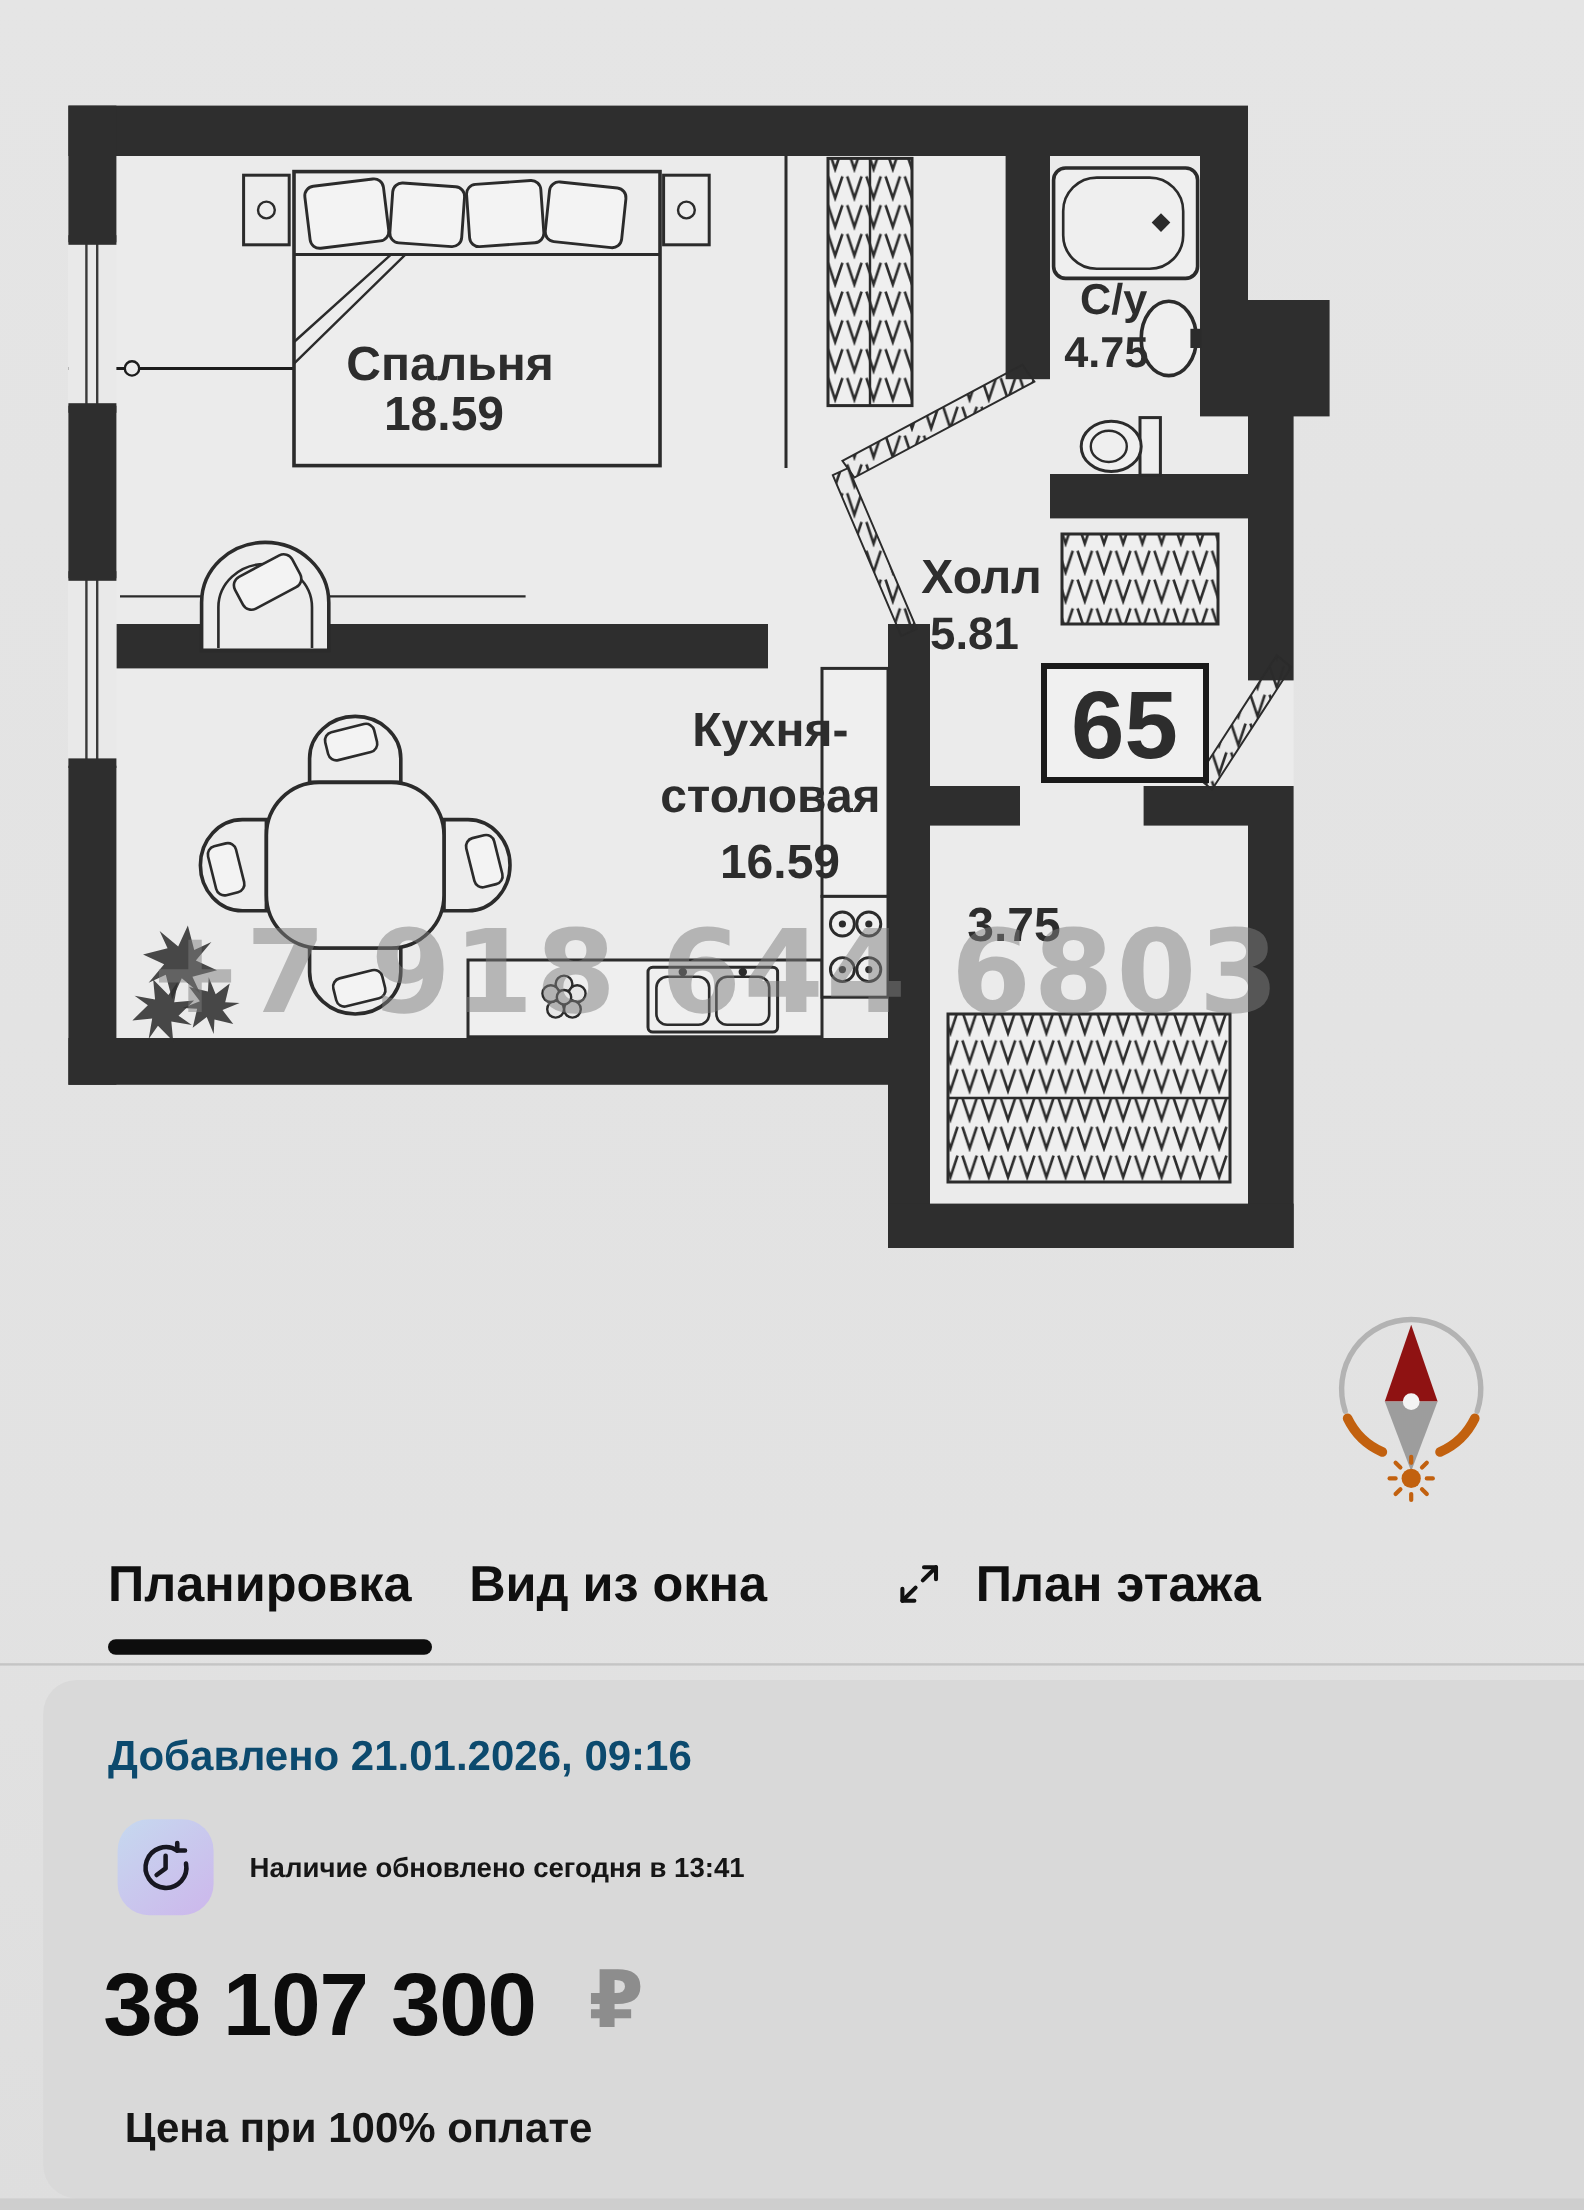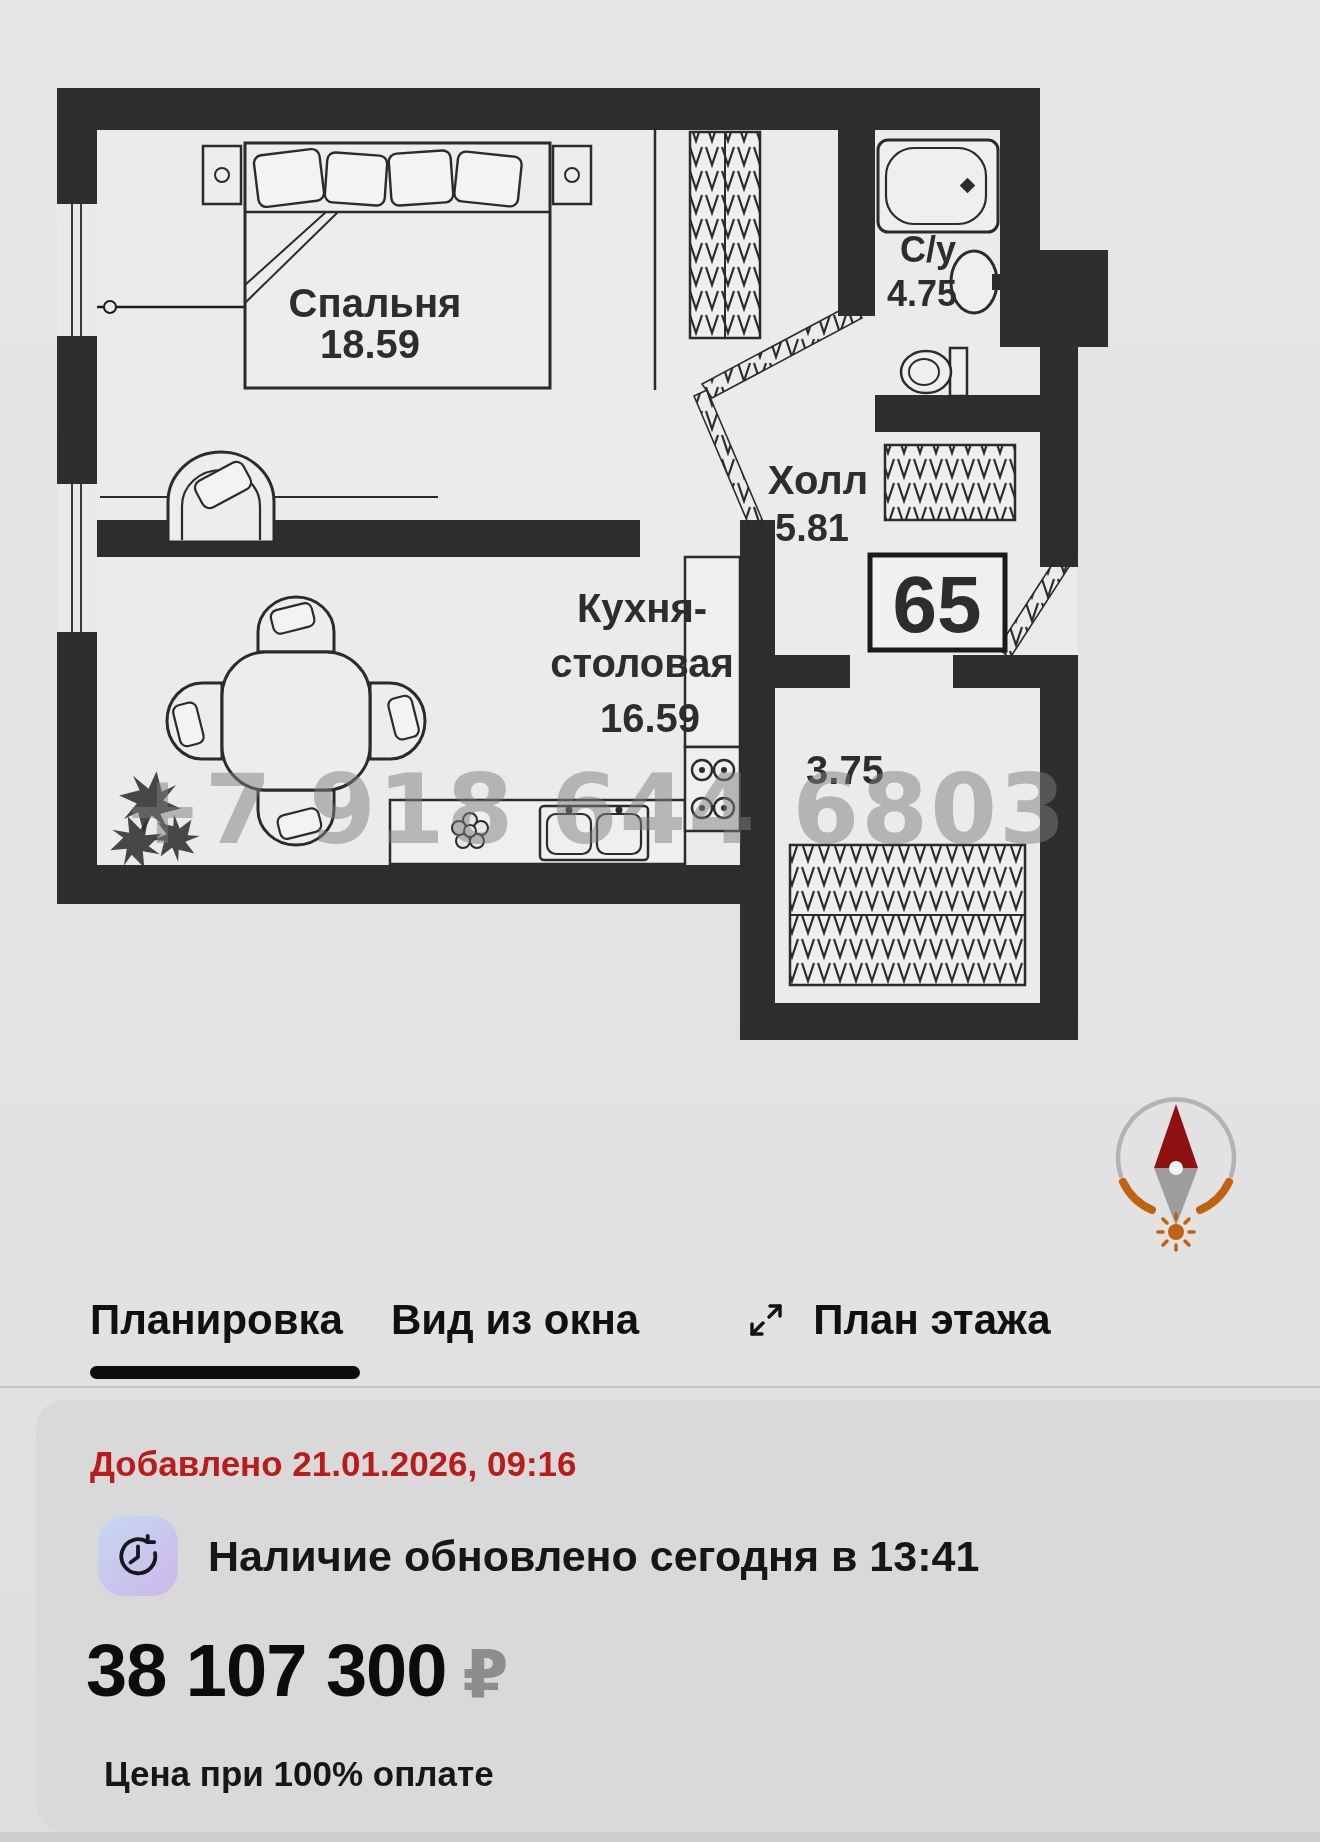--- a/index.html
+++ b/index.html
@@ -16,27 +16,27 @@
   .tabbar{position:absolute;left:90px;top:1288px;height:64px;display:flex;align-items:center;}
   .tab{font-size:42px;font-weight:700;color:#101010;white-space:nowrap;cursor:pointer;}
   .tab + .tab{margin-left:48px;}
   .expand-btn{margin-left:104px;width:46px;height:46px;display:flex;align-items:center;justify-content:center;cursor:pointer;}
   .tab-last{margin-left:24px;}
   .tab-underline{position:absolute;left:90px;top:1366px;width:270px;height:13px;border-radius:7px;background:#0d0d0d;}
   .tab-divider{position:absolute;left:0;top:1386px;width:1320px;height:2px;background:#c5c5c5;}
   
   .card{position:absolute;left:36px;top:1400px;width:1284px;height:432px;
     background:#d9d9d9;border-radius:28px 0 0 28px;}
-  .added{position:absolute;left:54px;top:44px;font-size:35px;font-weight:700;color:#b91c1c;}
+  .added{position:absolute;left:54px;top:44px;font-size:35px;font-weight:700;color:#0c4a6e;}
   .avail-row{position:absolute;left:62px;top:116px;display:flex;align-items:center;}
   .avail-icon{width:80px;height:80px;border-radius:26px;flex:0 0 auto;
     background:linear-gradient(140deg,#c6d7ef 5%,#ccbaec 90%);
     display:flex;align-items:center;justify-content:center;}
-  .avail-text{margin-left:30px;font-size:43px;font-weight:700;color:#161616;white-space:nowrap;}
-  .price-row{position:absolute;left:50px;top:228px;display:flex;align-items:flex-end;}
+  .avail-text{margin-left:30px;font-size:23px;font-weight:700;color:#161616;white-space:nowrap;}
+  .price-row{position:absolute;left:50px;top:228px;display:flex;align-items:flex-start;gap:28px;}
   .price{font-size:74px;font-weight:800;letter-spacing:-1px;color:#0c0c0c;}
   .currency{font-size:66px;font-weight:700;color:#8d8d8d;margin-left:16px;}
   .price-note{position:absolute;left:68px;top:354px;font-size:35px;font-weight:700;color:#161616;}
   .bottom-strip{position:absolute;left:0;top:1832px;width:1320px;height:10px;background:#cecece;}
 </style>
 </head>
 <body>
 
 <div class="screen">
 

